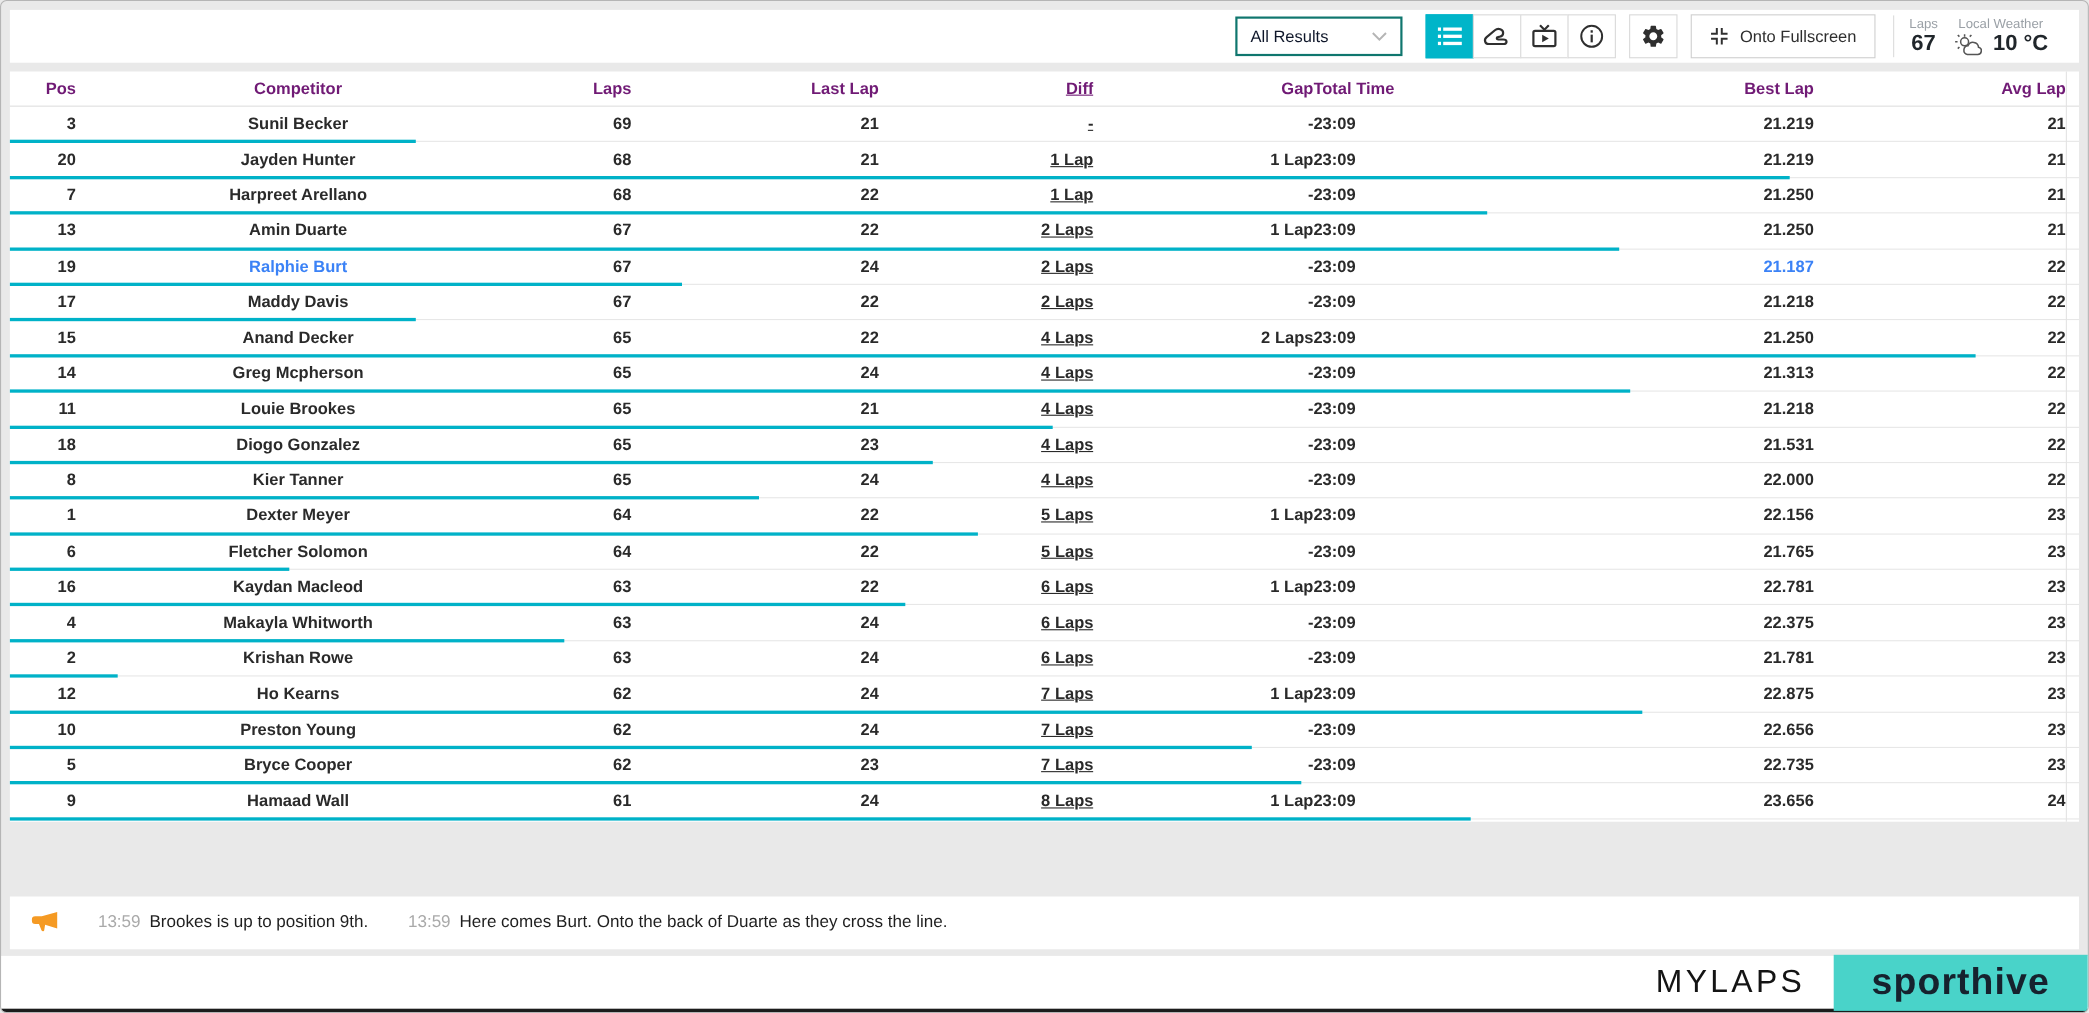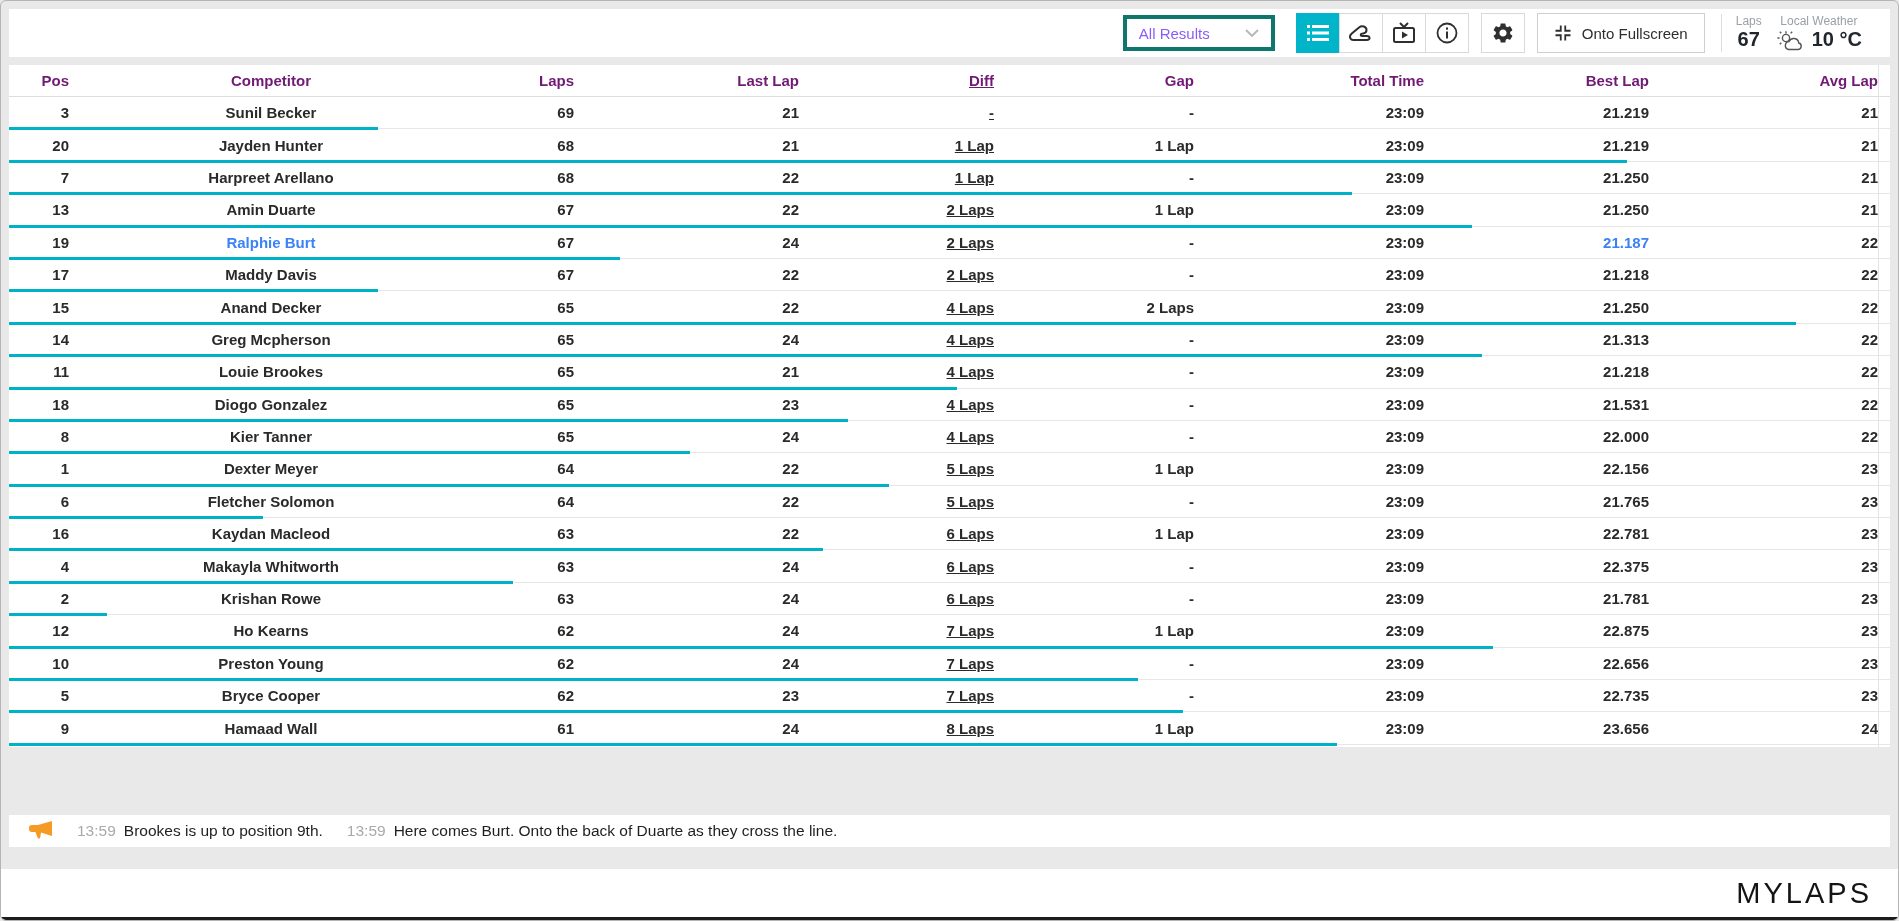--- a/index.html
+++ b/index.html
@@ -8,22 +8,22 @@
          border:1px solid #b5b5b5; border-radius:6px; }
 
   
   .toolbar { position:absolute; left:8px; right:8px; top:8px; height:48px; background:#fff;
              display:flex; align-items:center; padding:0 14px; }
   .title-group { display:flex; align-items:center; gap:10px; }
   .flag { width:30px; height:32px; }
   .trophy { width:30px; height:32px; margin-left:2px; }
   .race-title { font-size:30px; font-weight:800; color:#20262b; letter-spacing:-0.5px; margin-left:8px; }
   .toolbar-right { margin-left:auto; display:flex; align-items:center; }
-  .dropdown { width:152px; height:36px; border:4px solid #0f766e; background:#fff; display:flex;
-              align-items:center; padding:0 12px; font-size:15px; color:#8b5cf6; cursor:pointer; }
+  .dropdown { width:152px; height:36px; border:2px solid #0f766e; background:#fff; display:flex;
+              align-items:center; padding:0 12px; font-size:15px; color:#0f172a; cursor:pointer; }
   .dropdown .chev { margin-left:auto; }
   .btn-group { display:flex; margin-left:22px; }
   .icon-btn { width:44px; height:40px; border:1px solid #d9d9d9; background:#fff; display:flex;
               align-items:center; justify-content:center; cursor:pointer; margin-left:-1px; }
   .icon-btn.active { background:#00b5c9; border-color:#00b5c9; }
   .icon-btn.standalone { margin-left:12px; }
   .exit-btn { height:40px; border:1px solid #cfcfcf; background:#fff; display:flex; align-items:center;
               gap:10px; padding:0 16px; font-size:15px; color:#2e2e2e; margin-left:12px; cursor:pointer; }
   .vsep { width:1px; height:38px; background:#dcdcdc; margin:0 14px 0 16px; }
   .stat-block { display:flex; flex-direction:column; align-items:center; line-height:1.15; margin-right:14px; }
@@ -36,30 +36,30 @@
            color:#701a75; border-bottom:1px solid #dedede; padding:0 12px 0 10px; }
   .row { display:flex; align-items:center; height:32.4px; font-size:15px; font-weight:700; color:#2a2a2a;
          border-bottom:1px solid #e7e7e7; padding:0 12px 0 10px; position:relative; cursor:pointer; }
   .c { white-space:nowrap; overflow:hidden; }
   .col-pos   { width:50px;  text-align:right; }
   .col-name  { width:300px; text-align:center; margin-left:52px; }
   .col-laps  { width:153px; text-align:right; }
   .col-last  { width:225px; text-align:right; }
   .col-diff  { width:195px; text-align:right;text-decoration:underline; }
   .col-gap   { width:200px; text-align:right; }
-  .col-total { width:230px; text-align:right; }
+  .col-total { width:230px; }
   .col-best  { width:225px; text-align:right; }
   .col-avg   { flex:1;      text-align:right; }
   .fastest { color:#3b82f6; }
   .progress { position:absolute; left:0; bottom:-2px; height:3px; background:#00b2c8; }
   .table-panel:after { content:""; position:absolute; top:0; bottom:0; right:11px; width:1px; background:#e3e3e3; }
 
   
-  .announce { position:absolute; left:8px; right:8px; top:814px; height:32px; background:#fff;
-              display:flex; align-items:center; padding:0 18px; gap:24px; }
+  .announce { position:absolute; left:8px; right:8px; top:814px; height:48px; background:#fff;
+              display:flex; align-items:center; padding:0 18px; gap:36px; }
   .mega { width:26px; height:24px; flex:0 0 auto; }
   .msg { display:flex; align-items:baseline; gap:8px; font-size:15.5px; white-space:nowrap; }
   .msg .time { color:#a9a9a9; }
   .msg .text { color:#1f1f1f; }
 
   
   .footer { position:absolute; left:0; right:0; bottom:0; height:51px; background:#fff;
             border-bottom:3px solid #1c1c1c; display:flex; align-items:center; justify-content:flex-end; }
   .mylaps { font-size:29px; font-weight:400; color:#141414; letter-spacing:3px; margin-right:26px; }
   .sporthive { height:51px; width:231px; background:#49d3c9; color:#16222e; font-size:34px; font-weight:700;
@@ -439,13 +439,14 @@
     <span class="text">Brookes is up to position 9th.</span>
   </div>
   <div class="msg">
     <span class="time">13:59</span>
     <span class="text">Here comes Burt. Onto the back of Duarte as they cross the line.</span>
   </div>
 </div>
 
 <div class="footer">
   <span class="mylaps">MYLAPS</span>
+  <span class="sporthive">sporthive</span>
 </div>
 
 </body></html>

